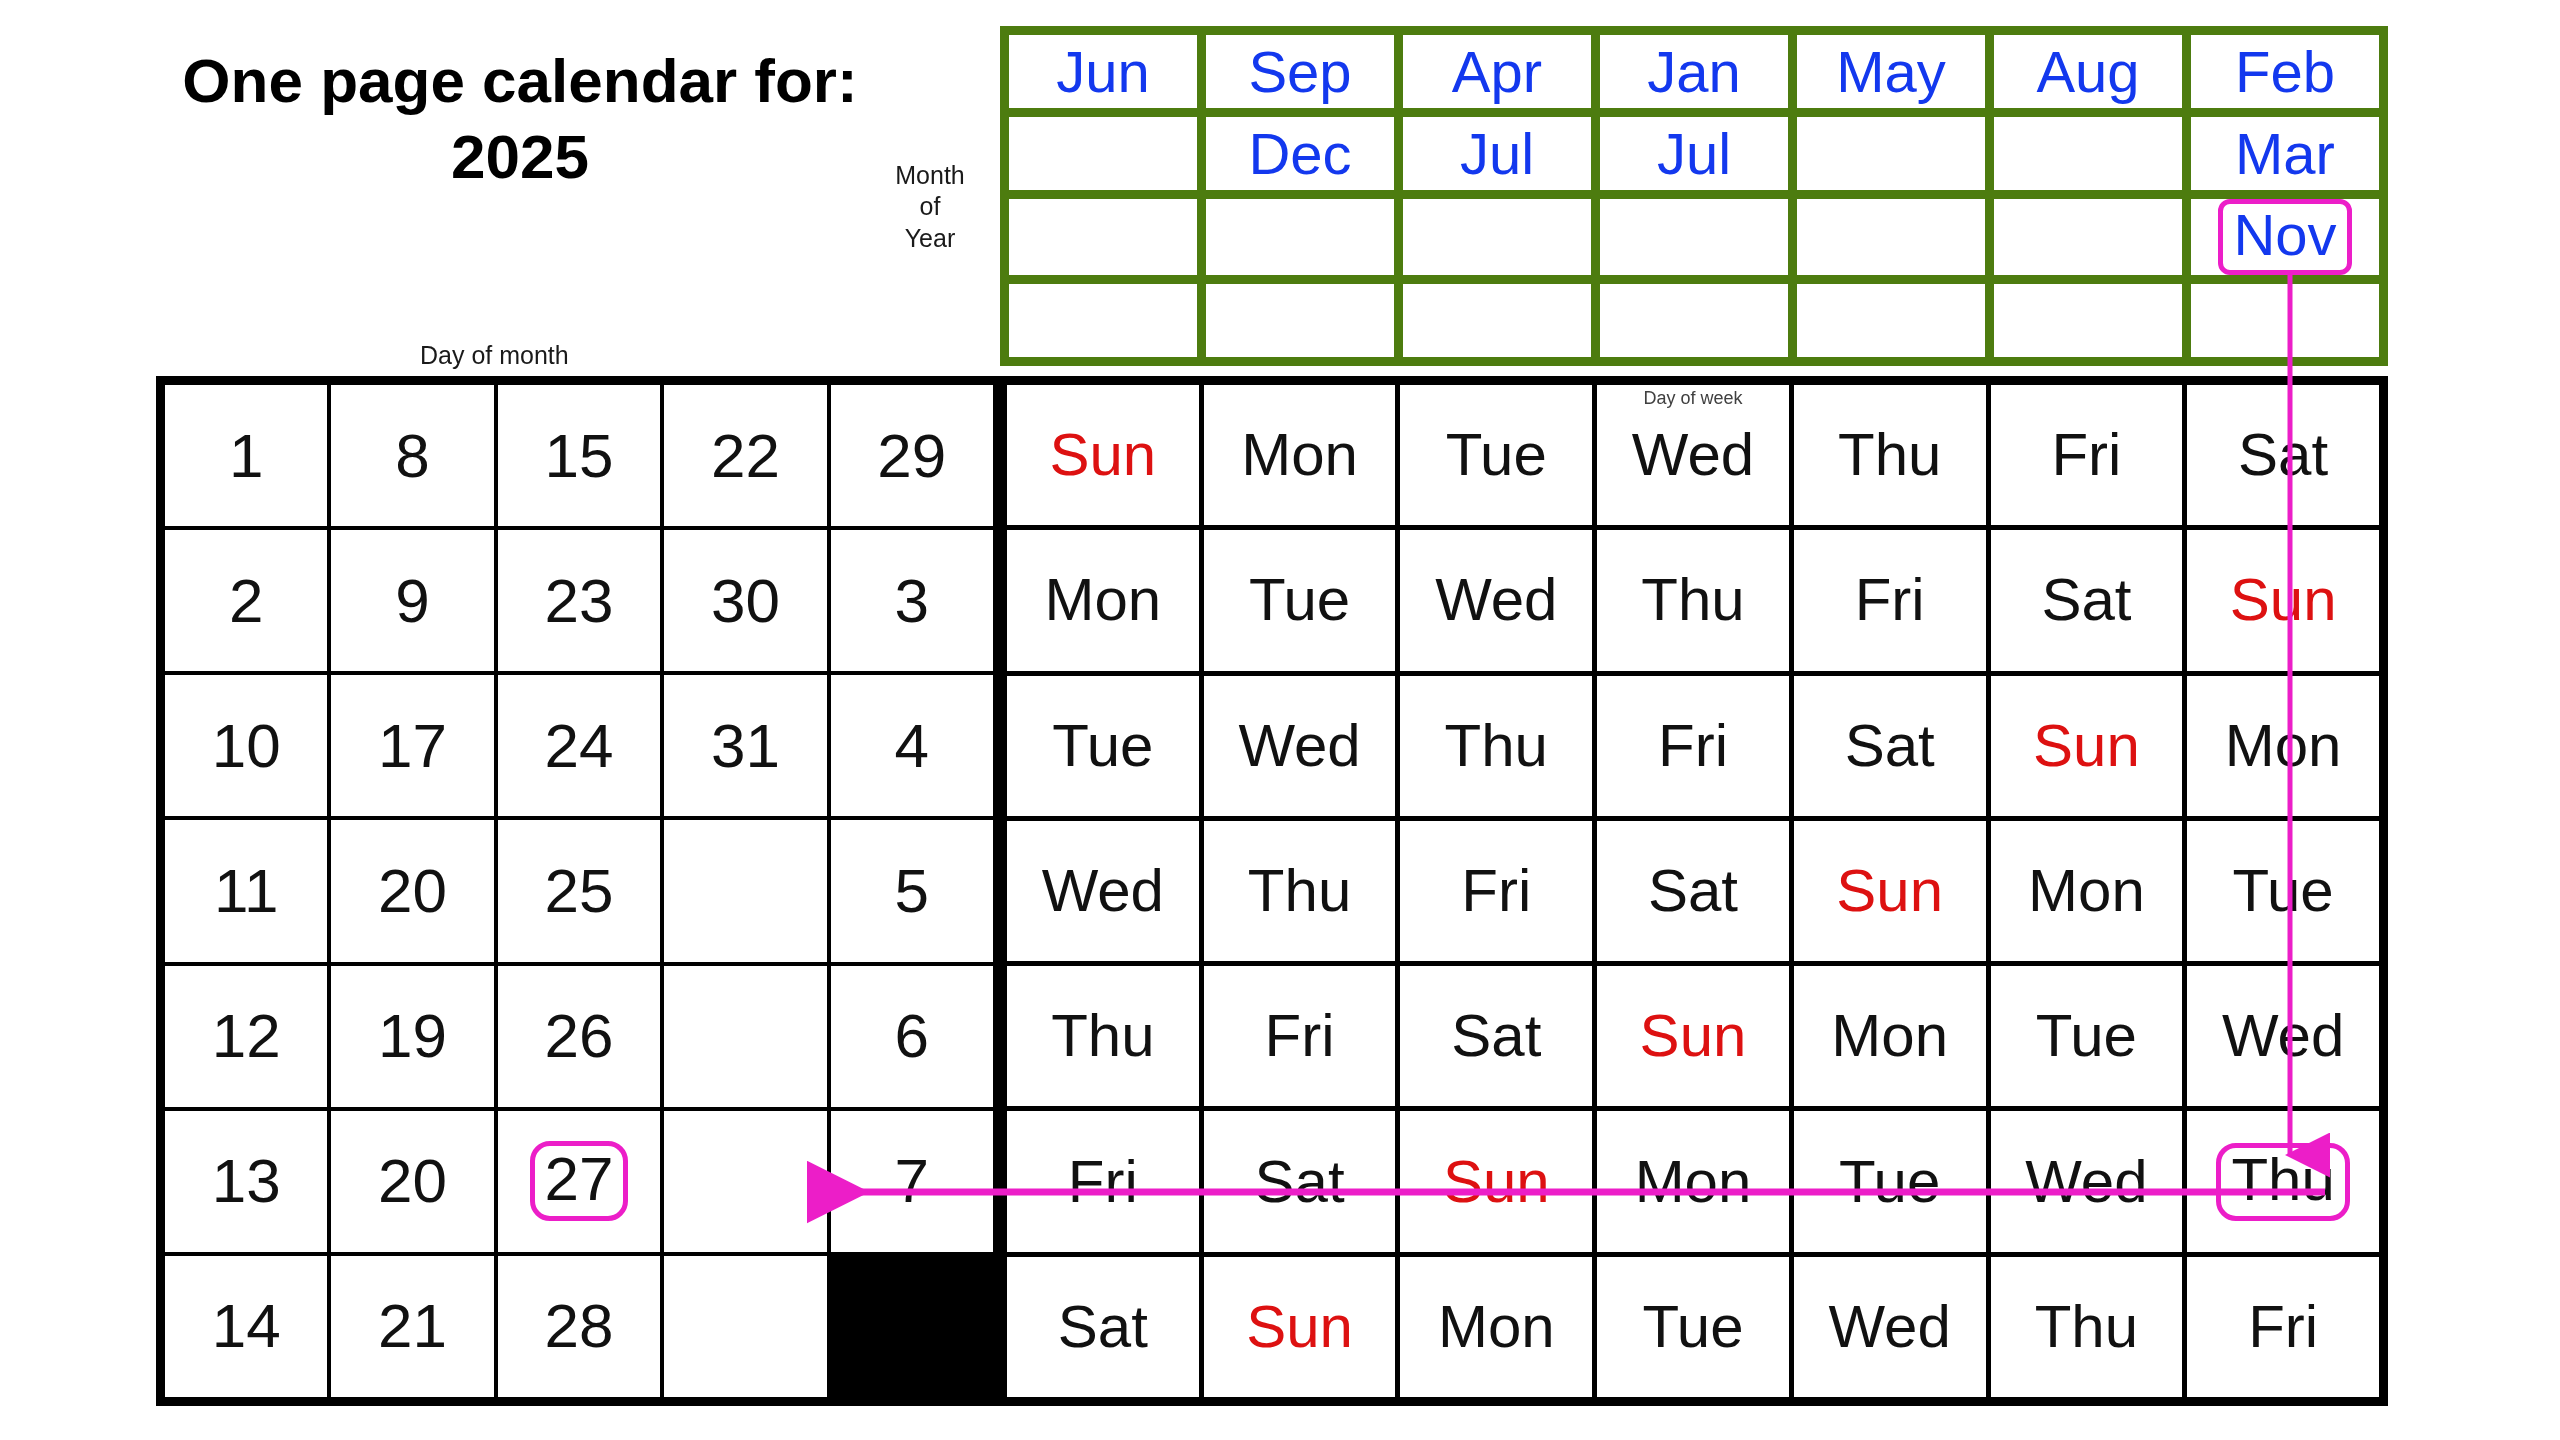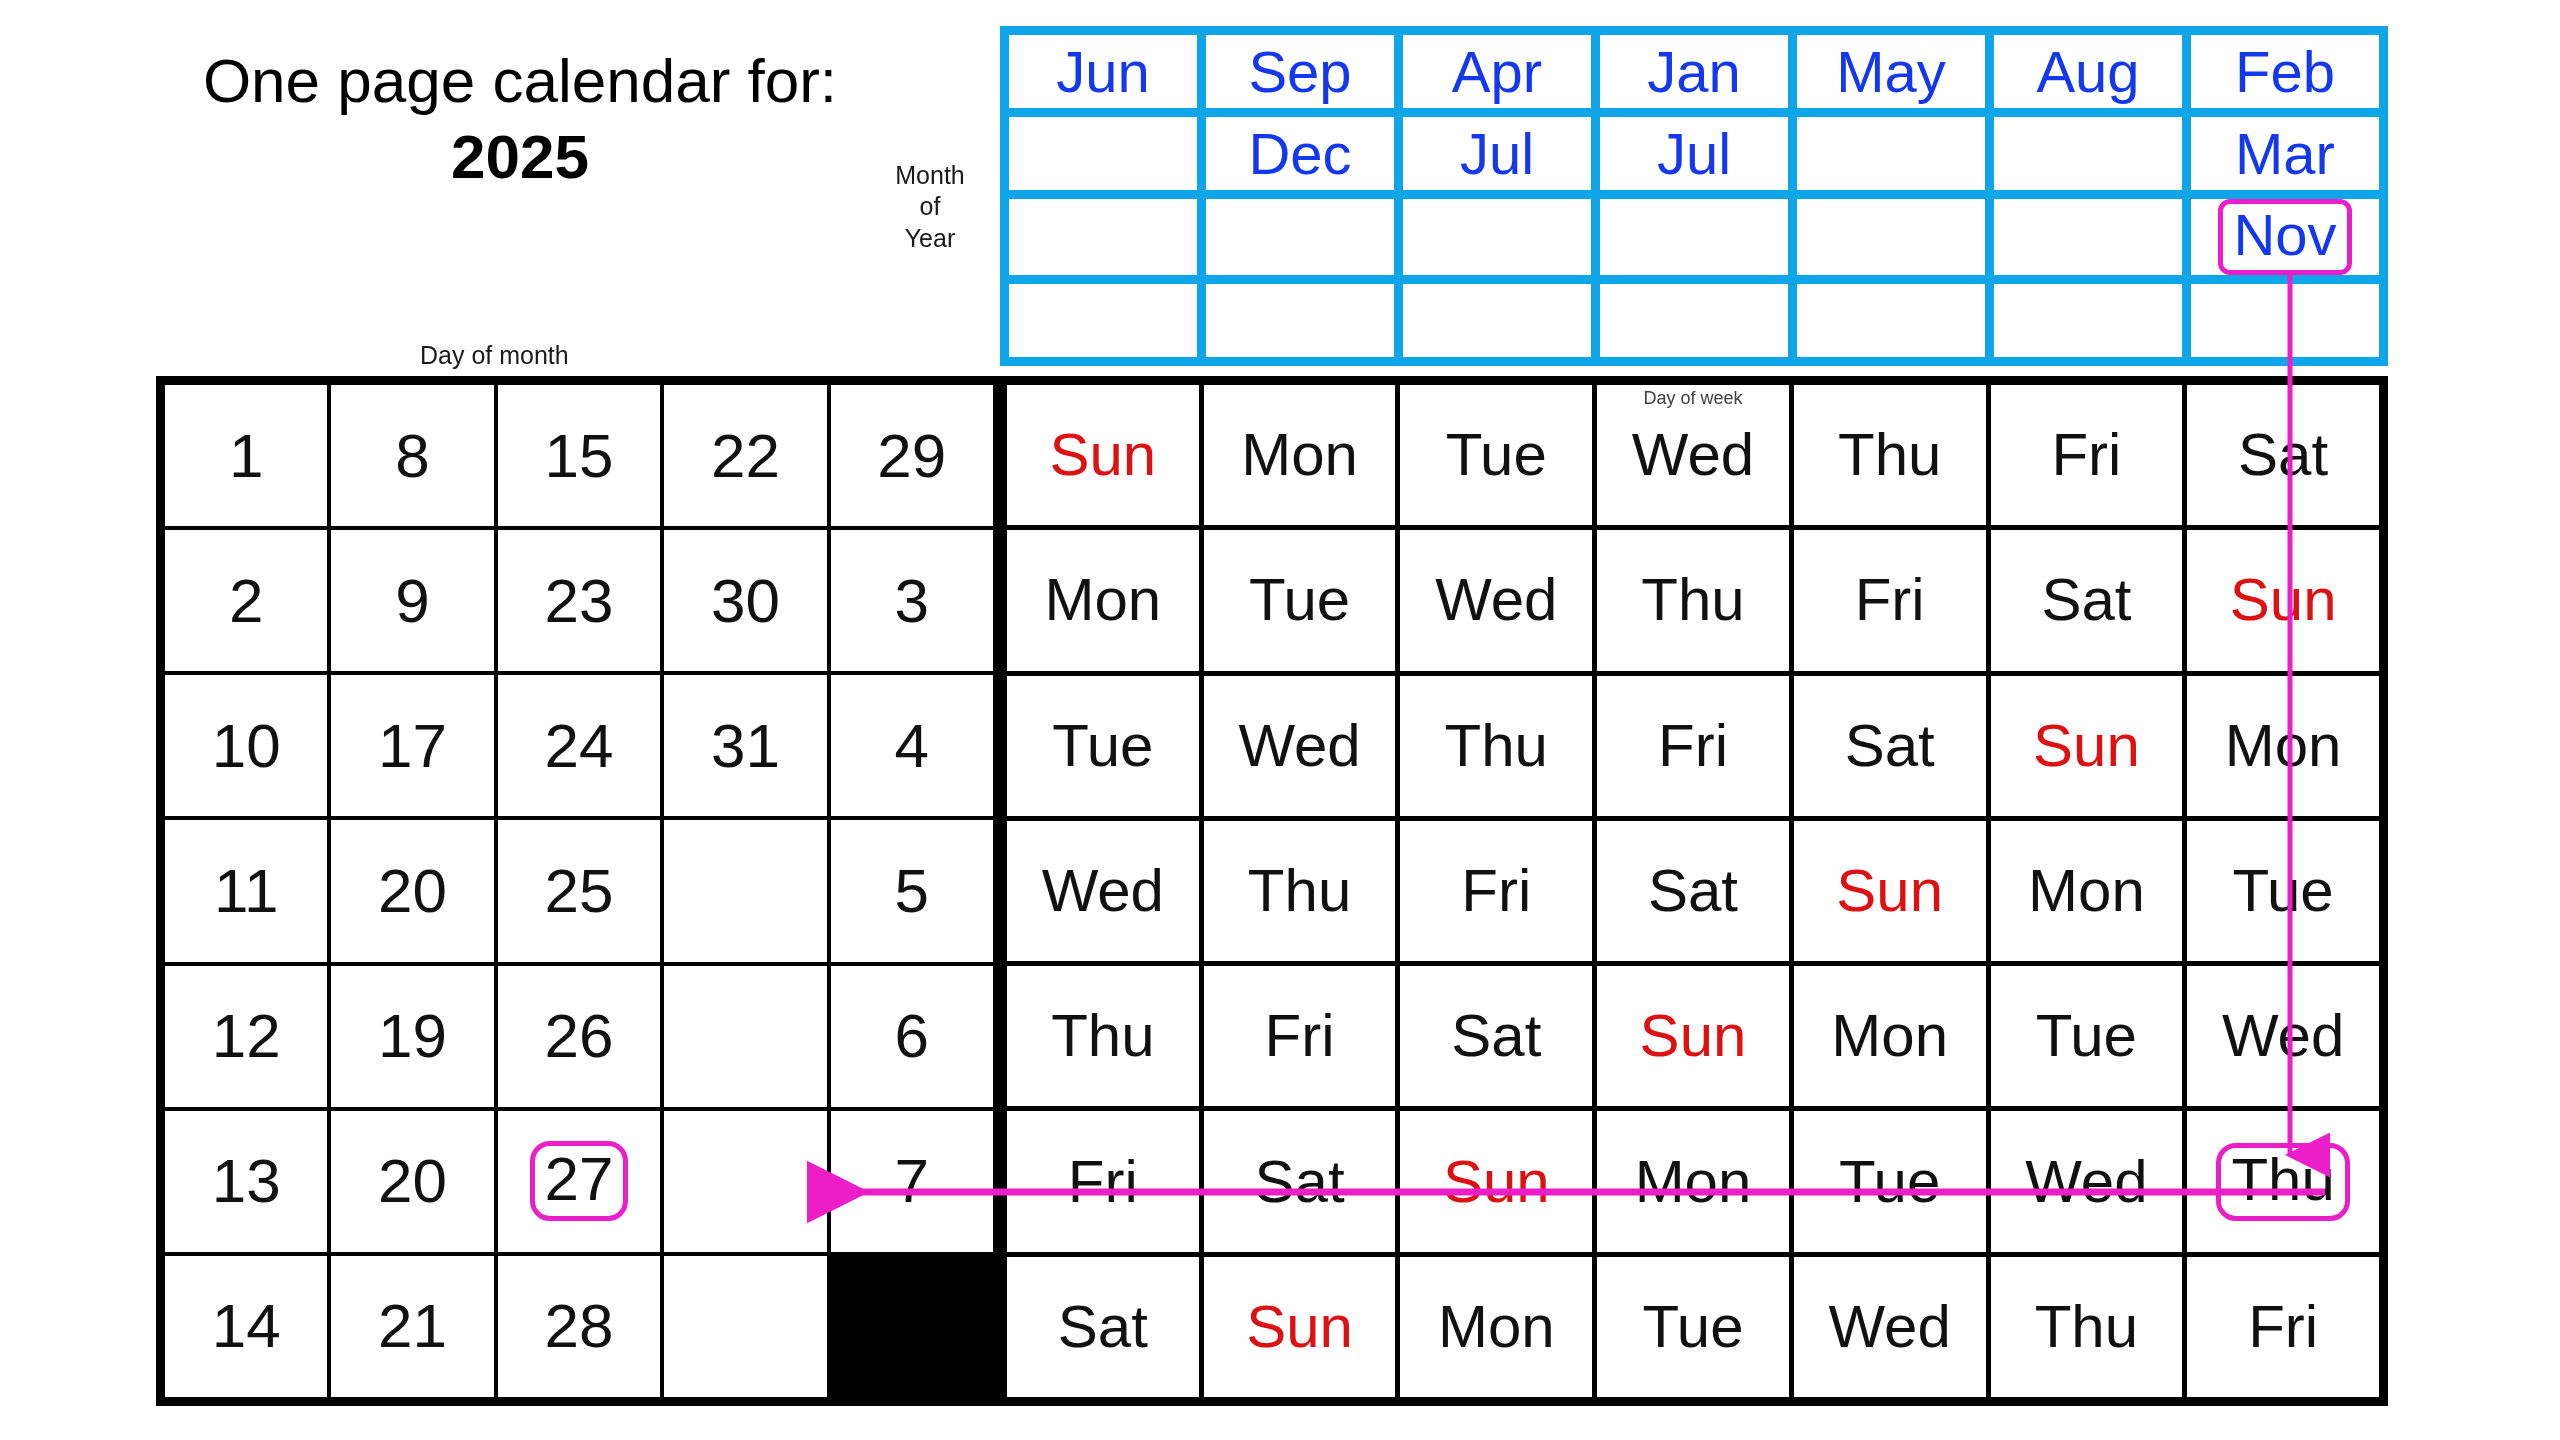--- a/index.html
+++ b/index.html
@@ -19,21 +19,21 @@
   
   #title-block {
     position: absolute;
     left: 100px;
     top: 48px;
     width: 840px;
     text-align: center;
   }
   #title-line1 {
     font-size: 62px;
-    font-weight: normal;
+    font-weight: bold;
     color: #000000;
     line-height: 1.05;
     white-space: nowrap;
   }
   #title-line2 {
     font-size: 62px;
     font-weight: bold;
     color: #000000;
     line-height: 1.15;
     margin-top: 8px;
@@ -59,21 +59,21 @@
     width: 310px;
   }
 
   
   #month-grid {
     position: absolute;
     left: 1000px;
     top: 26px;
     width: 1388px;
     height: 340px;
-    background: #0ea5e9;
+    background: #4d7c0f;
     box-sizing: border-box;
     display: grid;
     grid-template-columns: repeat(7, 1fr);
     grid-template-rows: repeat(4, 1fr);
     gap: 9px;
     padding: 9px;
   }
   .month-cell {
     background: #ffffff;
     display: flex;

